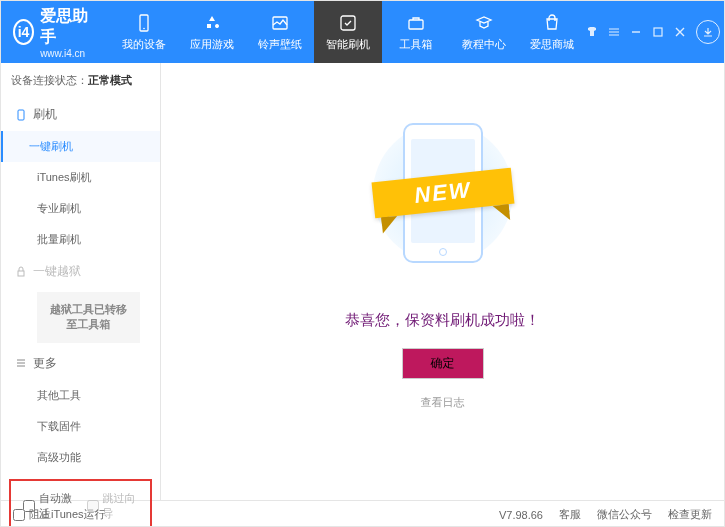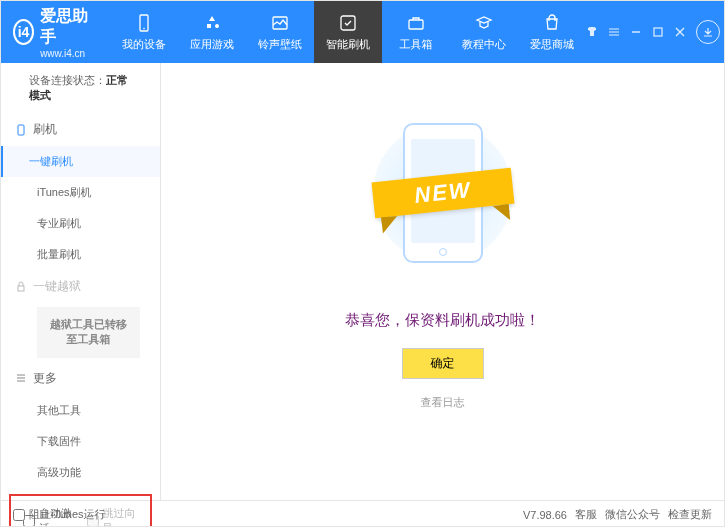--- a/index.html
+++ b/index.html
@@ -15,21 +15,21 @@
 .nav-item { width: 68px; height: 62px; display: flex; flex-direction: column; align-items: center; justify-content: center; color: #fff; font-size: 11px; cursor: pointer; }
 .nav-item.active { background: #404040; }
 .nav-icon { width: 20px; height: 20px; margin-bottom: 4px; display: flex; align-items: center; justify-content: center; }
 
 .window-controls { display: flex; align-items: center; gap: 10px; color: #fff; font-size: 11px; }
 .ctrl-icon { width: 12px; height: 12px; cursor: pointer; opacity: 0.85; display: flex; align-items: center; justify-content: center; }
 .circ-btn { width: 24px; height: 24px; border: 1.5px solid #fff; border-radius: 50%; display: flex; align-items: center; justify-content: center; cursor: pointer; opacity: 0.85; }
 
 .content { display: flex; height: 437px; }
 .sidebar { width: 160px; border-right: 1px solid #e5e5e5; display: flex; flex-direction: column; }
-.conn-status { font-size: 11px; padding: 10px 28px; color: #666; }
+.conn-status { font-size: 11px; padding: 10px 10px; color: #666; }
 .conn-status b { color: #333; }
 .side-section { font-size: 12px; color: #666; padding: 8px 14px; display: flex; align-items: center; gap: 6px; }
 .side-item { font-size: 11px; color: #666; padding: 8px 10px 8px 36px; cursor: pointer; }
 .side-item.active { color: #2a8cff; background: #f5f9ff; border-left: 2px solid #2a8cff; padding-left: 26px; }
 .side-box { font-size: 11px; color: #888; background: #f5f5f5; padding: 10px; margin: 4px 20px 4px 36px; text-align: center; line-height: 1.4; font-weight: bold; }
 
 .checkbox-row { display: flex; gap: 12px; font-size: 11px; color: #666; padding: 10px 12px; border: 2px solid #e53935; margin: 6px 8px; }
 .cb { display: flex; align-items: center; gap: 4px; }
 .cb input { width: 12px; height: 12px; }
 .cb.disabled { color: #bbb; }
@@ -39,26 +39,26 @@
 .glow { position: absolute; width: 140px; height: 140px; border-radius: 50%; background: radial-gradient(circle, rgba(130,200,255,0.35), rgba(255,255,255,0)); }
 .phone { width: 80px; height: 140px; background: #fff; border: 2px solid #b8d8ff; border-radius: 10px; position: relative; z-index: 2; }
 .phone::before { content: ''; position: absolute; top: 14px; left: 6px; right: 6px; bottom: 18px; background: #eaf4ff; border-radius: 2px; }
 .phone-btn { position: absolute; bottom: 5px; left: 50%; transform: translateX(-50%); width: 8px; height: 8px; border: 1px solid #b8d8ff; border-radius: 50%; }
 .ribbon { position: absolute; z-index: 3; width: 140px; height: 36px; background: #ffc107; transform: rotate(-6deg); display: flex; align-items: center; justify-content: center; color: #fff; font-weight: 900; font-size: 22px; font-style: italic; letter-spacing: 2px; box-shadow: 0 2px 4px rgba(0,0,0,0.15); }
 .ribbon::before, .ribbon::after { content: ''; position: absolute; width: 0; height: 0; border: 8px solid transparent; top: 100%; }
 .ribbon::before { left: 6px; border-top-color: #c48f00; border-left-color: #c48f00; }
 .ribbon::after { right: 6px; border-top-color: #c48f00; border-right-color: #c48f00; }
 
 .success-text { font-size: 15px; color: #701a75; margin-top: 28px; }
-.ok-btn { margin-top: 18px; padding: 6px 28px; font-size: 12px; background: #fde047; border: 1px solid #ccc; cursor: pointer; }
+.ok-btn { margin-top: 18px; padding: 6px 28px; font-size: 12px; background: #be185d; border: 1px solid #ccc; cursor: pointer; }
 .view-log { margin-top: 16px; font-size: 11px; color: #999; cursor: pointer; }
 
 .footer { height: 28px; border-top: 1px solid #e5e5e5; display: flex; align-items: center; font-size: 11px; color: #666; padding: 0 12px; }
 .footer .left { display: flex; align-items: center; gap: 6px; flex: 1; }
-.footer .right { display: flex; align-items: center; gap: 8px; justify-content: center; }
+.footer .right { display: flex; align-items: center; gap: 16px; justify-content: center; }
 
 .sec-icon { width: 12px; height: 12px; display: inline-flex; }
 svg { display: block; }
 </style>
 </head>
 <body>
 
 <div class="header">
   <div class="logo-area">
     <div class="logo-circle">i4</div>

